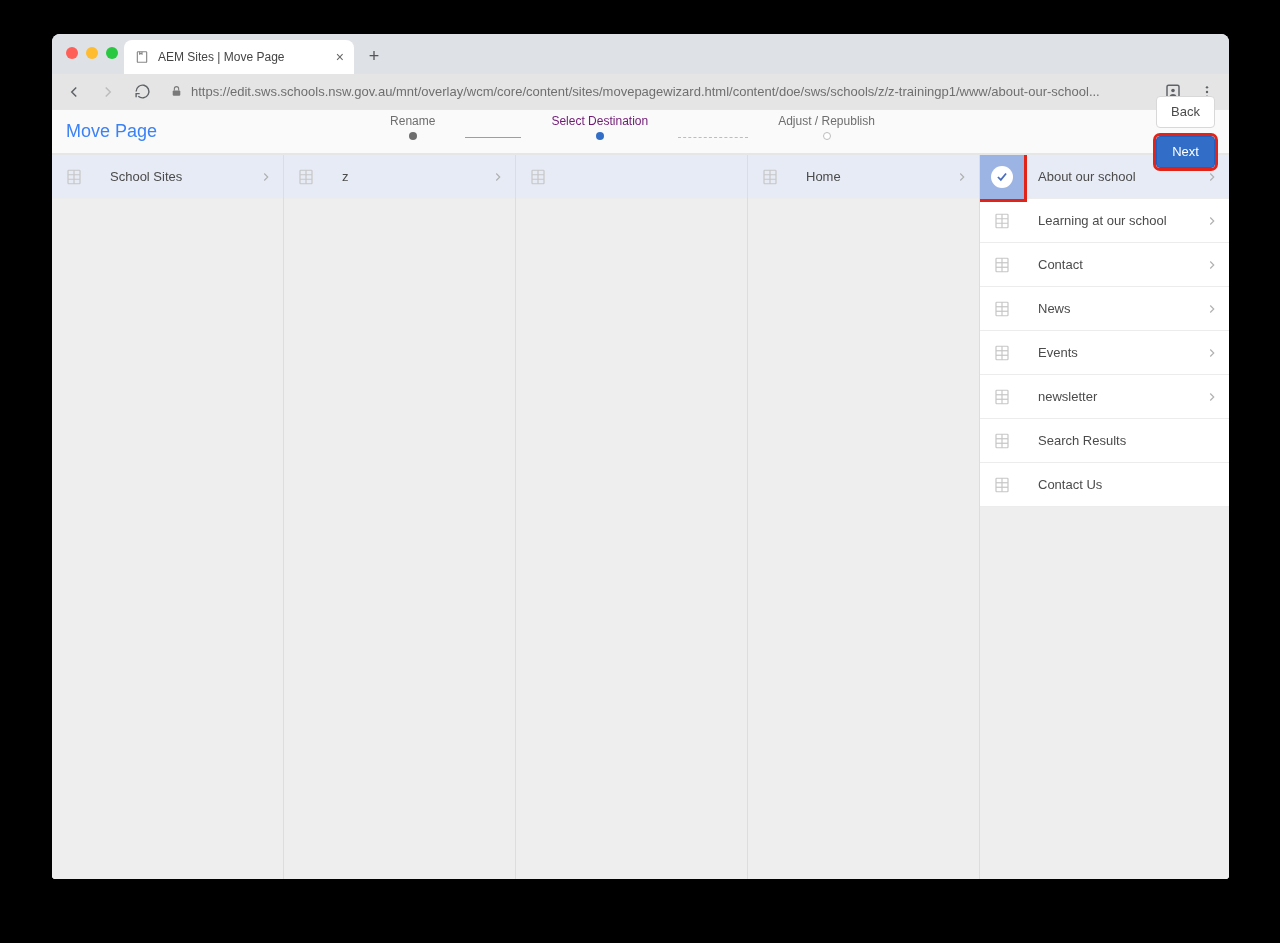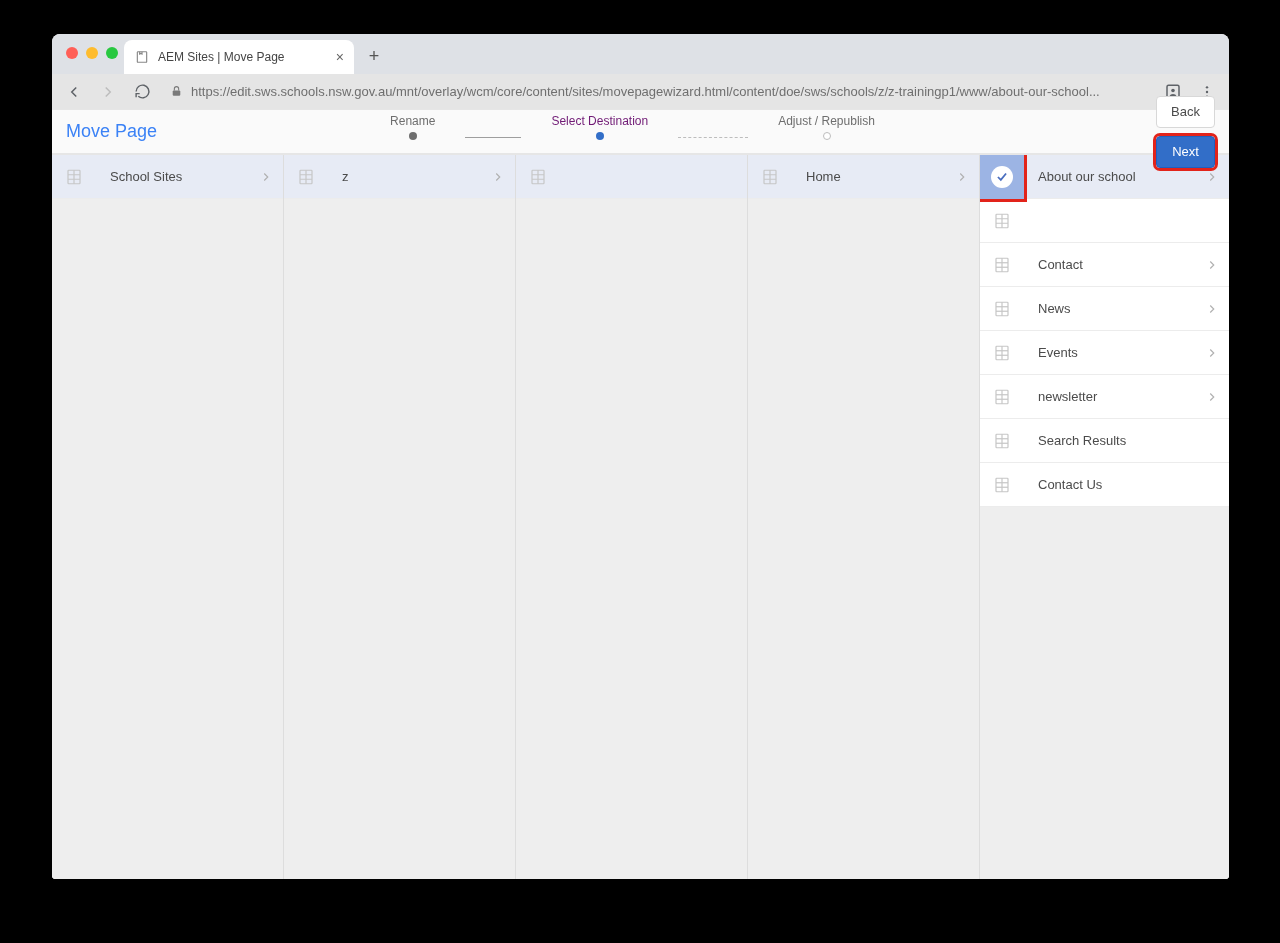--- a/index.html
+++ b/index.html
@@ -417,20 +417,28 @@
             </div>
             <div class="row unselected">
               <div class="row-iconbox page-icon">
                 <svg width="18" height="18" viewBox="0 0 24 24" fill="none" stroke="currentColor" stroke-width="1.6">
                   <rect x="4" y="3" width="16" height="18" rx="1"></rect>
                   <line x1="12" y1="3" x2="12" y2="21"></line>
                   <line x1="4" y1="9" x2="20" y2="9"></line>
                   <line x1="4" y1="15" x2="20" y2="15"></line>
                 </svg>
               </div>
+              <div class="row-body">
+                <span class="row-label">Learning at our school</span>
+                <span class="chev">
+                  <svg width="14" height="14" viewBox="0 0 24 24" fill="none" stroke="currentColor" stroke-width="2">
+                    <path d="M9 6l6 6-6 6"></path>
+                  </svg>
+                </span>
+              </div>
             </div>
             <div class="row unselected">
               <div class="row-iconbox page-icon">
                 <svg width="18" height="18" viewBox="0 0 24 24" fill="none" stroke="currentColor" stroke-width="1.6">
                   <rect x="4" y="3" width="16" height="18" rx="1"></rect>
                   <line x1="12" y1="3" x2="12" y2="21"></line>
                   <line x1="4" y1="9" x2="20" y2="9"></line>
                   <line x1="4" y1="15" x2="20" y2="15"></line>
                 </svg>
               </div>

